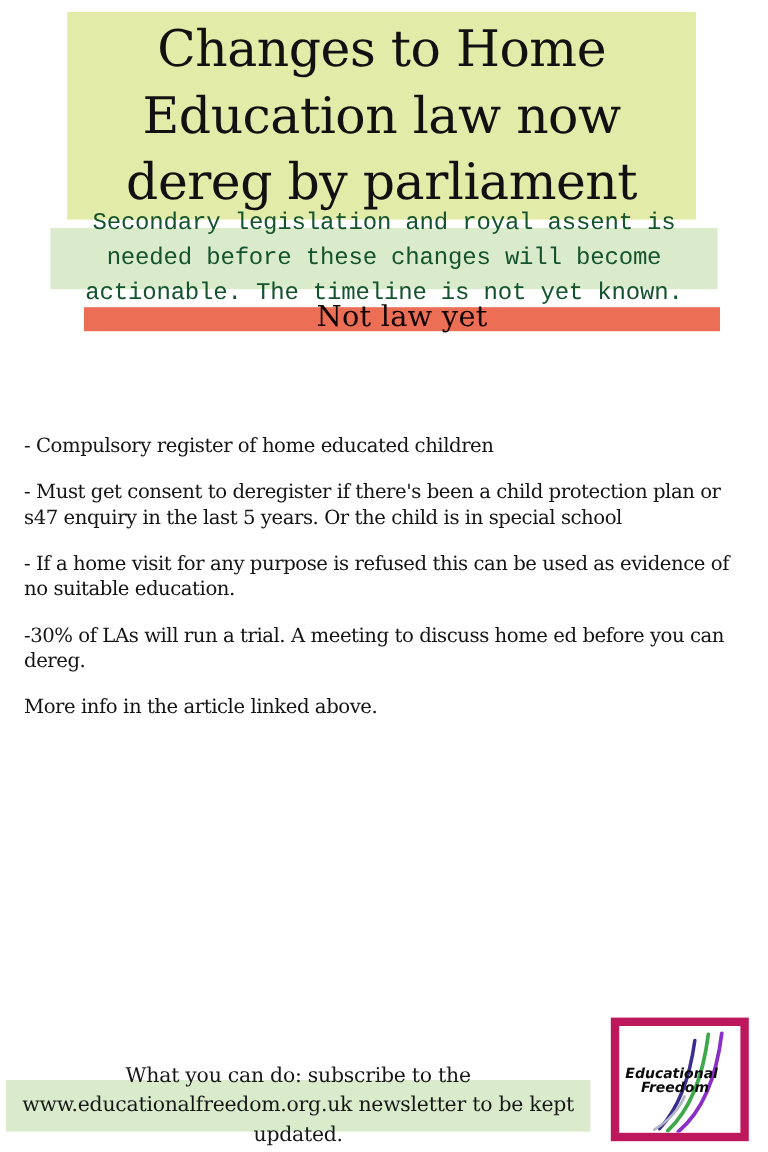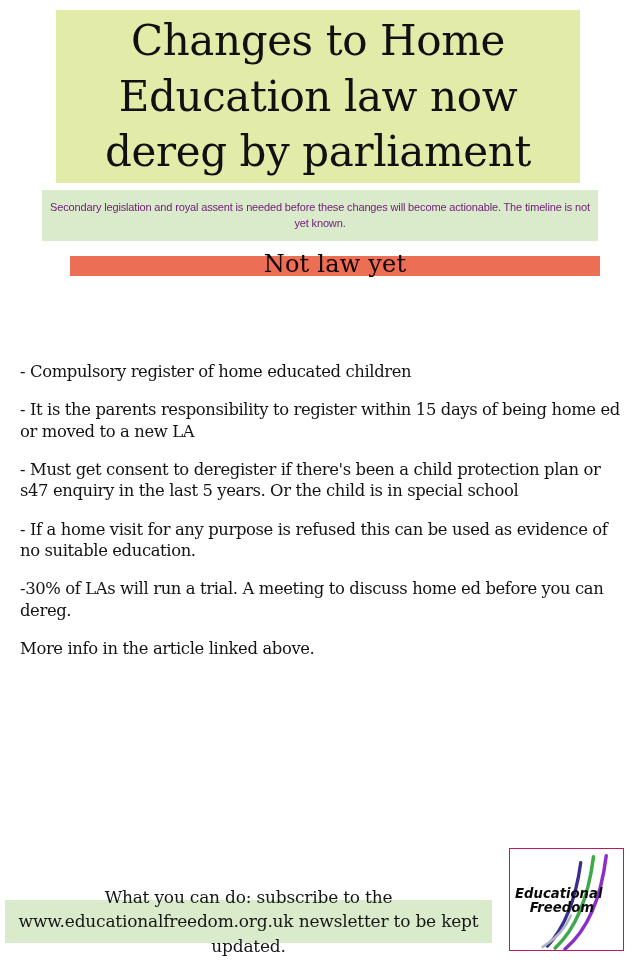--- a/index.html
+++ b/index.html
@@ -56,25 +56,25 @@
     width: 556px;
     height: 51px;
     background: #D9EBCB;
     display: flex;
     align-items: center;
     justify-content: center;
     box-sizing: border-box;
     padding: 0 8px;
   }
   .subtitle-banner .subtitle-text {
-    font-family: Liberation Sans, sans-serif;
-    font-size: 11px;
+    font-family: Liberation Mono, monospace;
+    font-size: 20px;
     line-height: 1.45;
     text-align: center;
-    color: #701a75;
+    color: #14532d;
     letter-spacing: -0.15px;
   }
 
   
   .alert-banner {
     position: absolute;
     left: 55px;
     top: 256px;
     width: 530px;
     height: 20px;
@@ -138,21 +138,21 @@
     letter-spacing: -0.2px;
   }
 
   
   .logo-box {
     position: absolute;
     left: 509px;
     top: 848px;
     width: 115px;
     height: 103px;
-    border: 1px solid #be185d;
+    border: 7px solid #be185d;
     background: #ffffff;
     box-sizing: border-box;
     overflow: hidden;
   }
   .logo-box svg {
     display: block;
     width: 100%;
     height: 100%;
   }
   .logo-wordmark {
@@ -175,21 +175,20 @@
   <div class="subtitle-banner">
     <div class="subtitle-text">Secondary legislation and royal assent is needed before these changes will become actionable. The timeline is not yet known.</div>
   </div>
 
   <div class="alert-banner">
     <div class="alert-text">Not law yet</div>
   </div>
 
   <div class="body-list">
     <p class="body-item">- Compulsory register of home educated children</p>
-    <p class="body-item">- It is the parents responsibility to register within 15 days of being home ed or moved to a new LA</p>
     <p class="body-item">- Must get consent to deregister if there's been a child protection plan or s47 enquiry in the last 5 years. Or the child is in special school</p>
     <p class="body-item">- If a home visit for any purpose is refused this can be used as evidence of no suitable education.</p>
     <p class="body-item">-30% of LAs will run a trial. A meeting to discuss home ed before you can dereg.</p>
     <p class="body-item">More info in the article linked above.</p>
   </div>
 
   <div class="footer-banner">
     <div class="footer-text">What you can do: subscribe to the www.educationalfreedom.org.uk newsletter to be kept updated.</div>
   </div>
 

